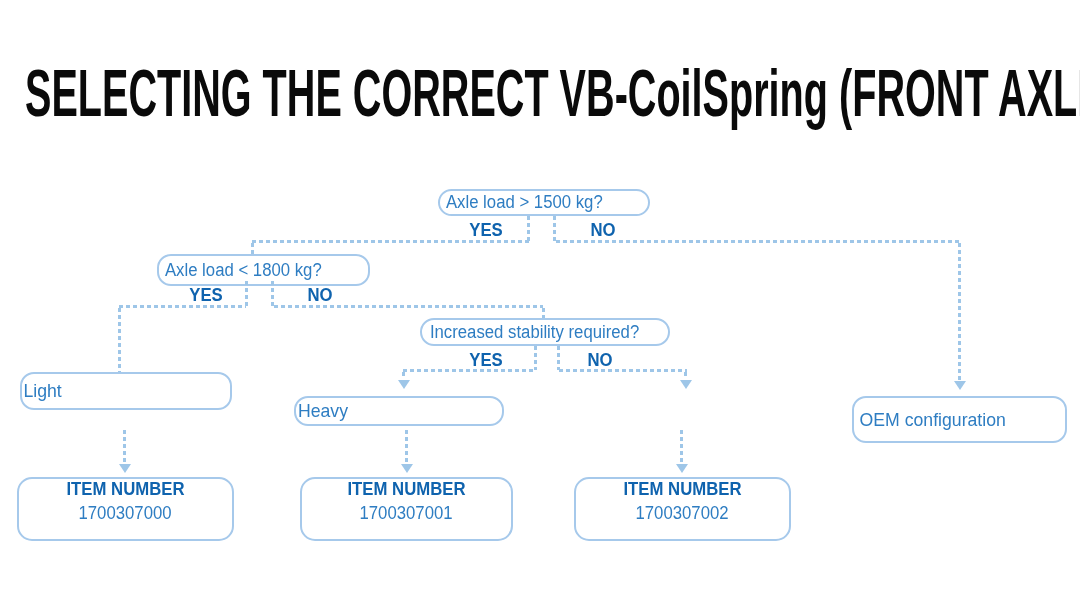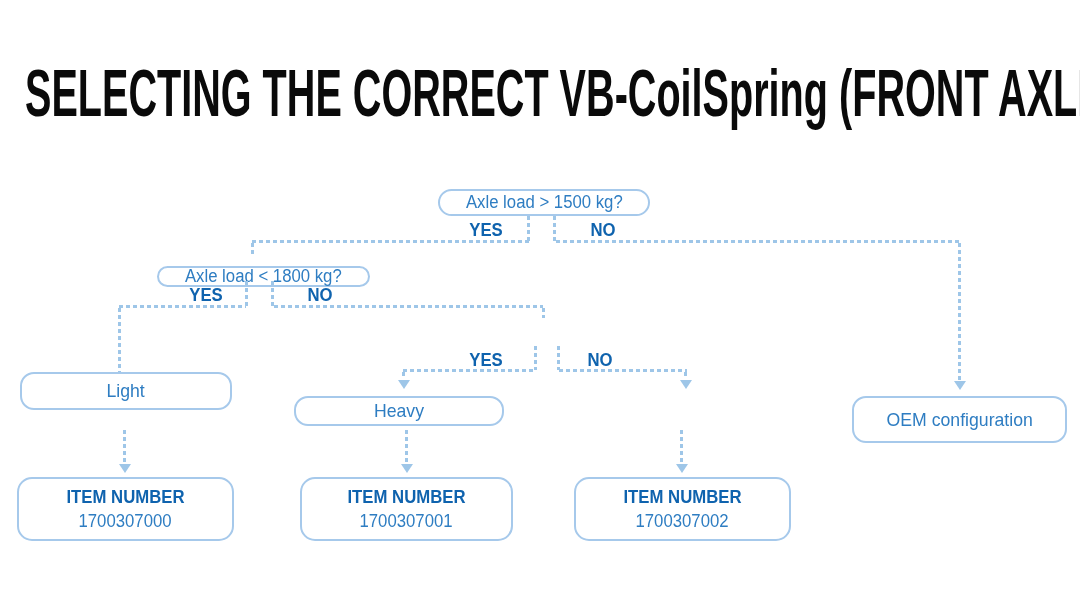--- a/index.html
+++ b/index.html
@@ -7,21 +7,21 @@
     position:relative;width:1080px;height:608px;background:var(--background,#fff);
     font-family:"Liberation Sans",sans-serif;overflow:hidden;
   }
   .title{
     position:absolute;left:25px;top:60px;font-size:66px;font-weight:700;
     color:var(--title,#0a0a0a);white-space:nowrap;line-height:1;
     transform:scaleX(0.60);transform-origin:0 0;letter-spacing:0;
   }
   .node{
     position:absolute;box-sizing:border-box;border:2px solid var(--node_border,#a6c9eb);
-    border-radius:14px;background:#fff;display:flex;align-items:center;justify-content:center;
+    border-radius:14px;background:#fff;display:flex;align-items:center;
     color:var(--node_text,#2e7dc2);white-space:nowrap;
   }
   .node>span{display:inline-block;transform:scaleX(0.93);font-size:18px;}
   .leaf>span{font-size:19px;}
   .itembox{flex-direction:column;border-radius:15px;gap:3px;}
   .item-title{display:inline-block;transform:scaleX(0.92);font-weight:700;font-size:18px;color:var(--bold_text,#1464ae);}
   .item-num{display:inline-block;transform:scaleX(0.95);font-size:20px;color:var(--node_text,#2e7dc2);}
   .yn{
     position:absolute;width:60px;text-align:center;font-weight:700;font-size:19px;
     color:var(--bold_text,#0f63ae);transform:scaleX(0.88);
@@ -43,33 +43,36 @@
   <div class="yn" style="left:456px;top:219px">YES</div>
   <div class="yn" style="left:573px;top:219px">NO</div>
   <div class="vline" style="left:527px;top:216px;height:26px"></div>
   <div class="vline" style="left:553px;top:216px;height:26px"></div>
   <div class="hline" style="left:252px;top:240px;width:279px"></div>
   <div class="vline" style="left:251px;top:243px;height:11px"></div>
   <div class="hline" style="left:556px;top:240px;width:406px"></div>
   <div class="vline" style="left:958px;top:243px;height:138px"></div>
   <div class="arr" style="left:954px;top:381px"></div>
 
-  <div class="node" style="left:157px;top:266px;width:213px;height:21px">
+  <div class="node" style="left:157px;top:254px;width:213px;height:32px">
     <span>Axle load &lt; 1800 kg?</span>
   </div>
   <div class="yn" style="left:176px;top:284px">YES</div>
   <div class="yn" style="left:290px;top:284px">NO</div>
   <div class="vline" style="left:245px;top:281px;height:25px"></div>
   <div class="vline" style="left:271px;top:281px;height:25px"></div>
   <div class="hline" style="left:119px;top:305px;width:127px"></div>
   <div class="vline" style="left:118px;top:308px;height:73px"></div>
   <div class="arr" style="left:114px;top:381px"></div>
   <div class="hline" style="left:274px;top:305px;width:269px"></div>
   <div class="vline" style="left:542px;top:308px;height:10px"></div>
 
+  <div class="node" style="left:420px;top:318px;width:250px;height:28px">
+    <span>Increased stability required?</span>
+  </div>
   <div class="yn" style="left:456px;top:349px">YES</div>
   <div class="yn" style="left:570px;top:349px">NO</div>
   <div class="vline" style="left:534px;top:346px;height:24px"></div>
   <div class="vline" style="left:557px;top:346px;height:24px"></div>
   <div class="hline" style="left:403px;top:369px;width:132px"></div>
   <div class="vline" style="left:402px;top:372px;height:7px"></div>
   <div class="arr" style="left:398px;top:380px"></div>
   <div class="hline" style="left:559px;top:369px;width:128px"></div>
   <div class="vline" style="left:684px;top:372px;height:7px"></div>
   <div class="arr" style="left:680px;top:380px"></div>

